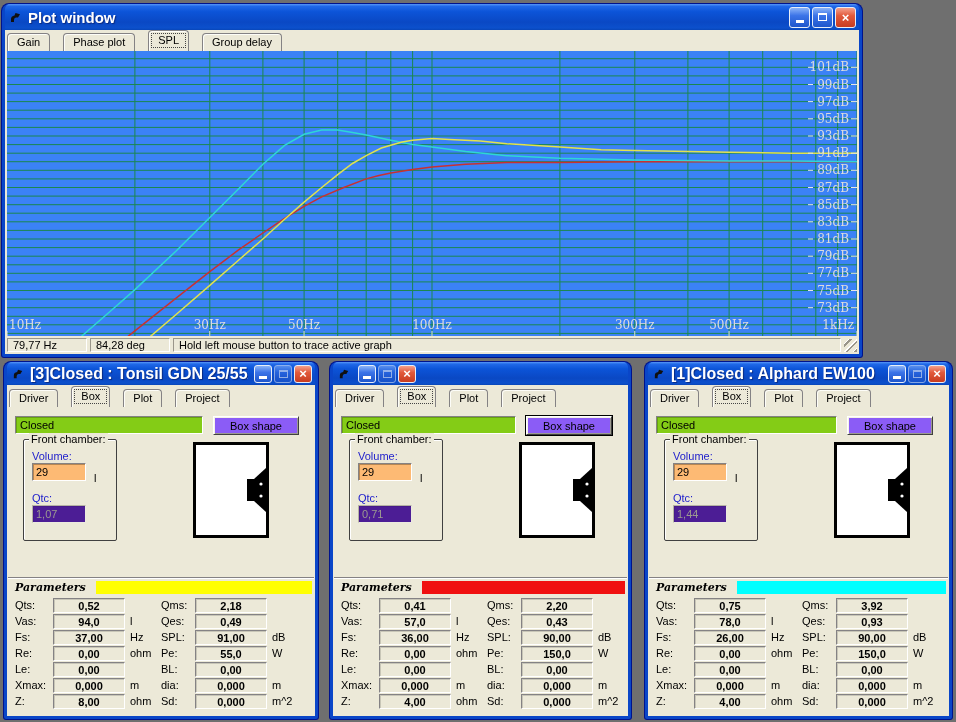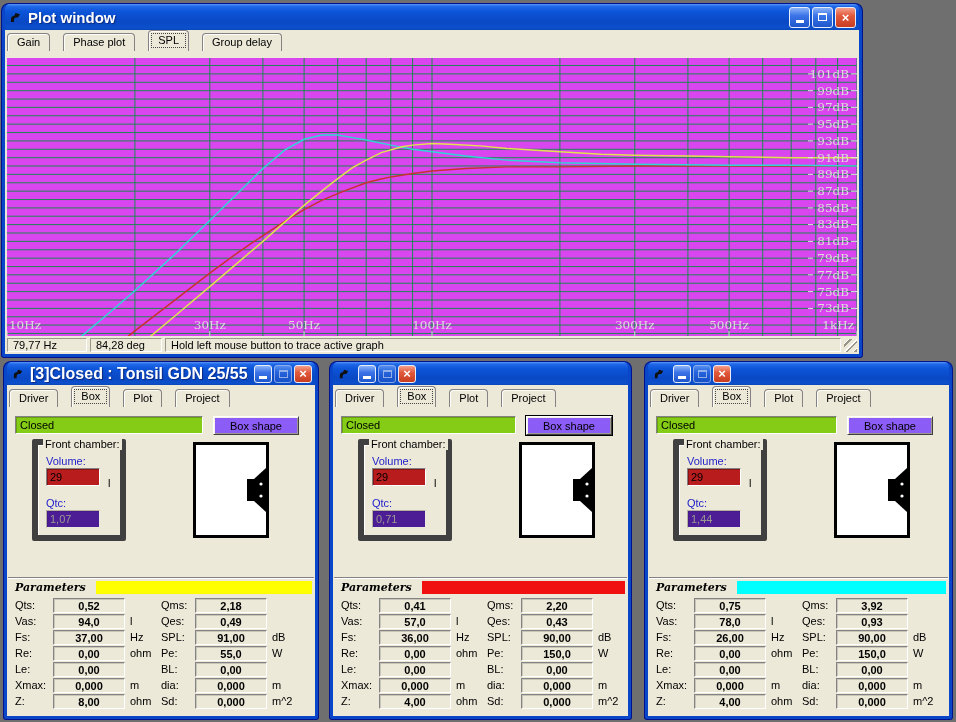--- a/index.html
+++ b/index.html
@@ -34,48 +34,48 @@
   
   .tabstrip{display:flex;align-items:flex-end;height:21px;padding-left:2px;position:relative;z-index:1;gap:12px;}
   .subwin .tabstrip{height:22px;}
   .tab{height:17px;line-height:17px;box-sizing:content-box;padding:0 9px;background:#ECE9D8;
        border:1px solid #848284;border-bottom:none;border-radius:4px 4px 0 0;margin-right:1px;
        box-shadow:inset 1px 1px 0 #FDFDF8;white-space:nowrap;}
   .tab.active{height:20px;line-height:19px;position:relative;z-index:2;
               outline:1px dotted #444;outline-offset:-4px;}
 
   
-  .plot-area{position:absolute;left:2px;right:2px;top:21px;bottom:18px;background:#d946ef;overflow:hidden;margin-top:7px;}
+  .plot-area{position:absolute;left:2px;right:2px;top:21px;bottom:18px;background:#3b82f6;overflow:hidden;}
   .plot-area svg{width:100%;height:100%;display:block;}
   .statusbar{position:absolute;left:0;right:0;bottom:0;height:18px;background:#ECE9D8;
              display:flex;align-items:center;padding:1px 2px;gap:3px;box-sizing:border-box;}
   .spanel{height:14px;line-height:13px;padding:0 5px;box-sizing:border-box;
           border:1px solid;border-color:#9A968A #FFF #FFF #9A968A;white-space:nowrap;overflow:hidden;}
-  .sp1{width:80px;} .sp2{width:72px;} .sp3{flex:1;}
+  .sp1{width:80px;} .sp2{width:80px;} .sp3{flex:1;}
   .grip{width:13px;height:13px;background:
         repeating-linear-gradient(135deg,transparent 0 3px,#FFF 3px 4px,#9A968A 4px 6px);}
 
   
   .client{position:absolute;left:0;right:0;top:22px;bottom:0;}
   .enclosure-field{position:absolute;left:8px;top:9px;right:112px;height:18px;line-height:16px;
         box-sizing:border-box;padding:0 4px;background:#84cc16;
         border:1px solid #848284;border-right-color:#FFF;border-bottom-color:#FFF;
         box-shadow:inset 1px 1px 0 rgba(0,0,0,.22);}
   .xp-btn{position:absolute;top:9px;right:16px;width:86px;height:19px;background:#8b5cf6;
         border:1px solid;border-color:#FFF #404040 #404040 #FFF;
         box-shadow:inset 1px 1px 0 #F4F2E8,inset -1px -1px 0 #9C9A90;
         font-family:inherit;font-size:11px;text-align:center;line-height:16px;}
   .xp-btn.default{outline:1px solid #000;}
-  .groupbox{position:absolute;left:25px;top:32px;width:94px;height:102px;box-sizing:border-box;
-        border:6px solid #404040;border-radius:2px;box-shadow:inset 1px 1px 0 #FFF;}
+  .groupbox{position:absolute;left:16px;top:32px;width:94px;height:102px;box-sizing:border-box;
+        border:1px solid #404040;border-radius:2px;box-shadow:inset 1px 1px 0 #FFF;}
   .gb-legend{position:absolute;top:-7px;left:5px;background:#ECE9D8;padding:0 2px;white-space:nowrap;}
   .blue-label{color:#2222CC;}
   .gb-vol-label{position:absolute;left:8px;top:10px;}
   .gb-qtc-label{position:absolute;left:8px;top:52px;}
-  .edit{position:absolute;left:8px;width:54px;height:18px;box-sizing:border-box;background:#b91c1c;
+  .edit{position:absolute;left:8px;width:54px;height:18px;box-sizing:border-box;background:#fdba74;
         border:1px solid #848284;border-right-color:#FFF;border-bottom-color:#FFF;
         box-shadow:inset 1px 1px 0 rgba(0,0,0,.28);font-family:inherit;font-size:11px;padding:0 3px;}
   .edit.vol{top:23px;}
   .edit.qtc{top:65px;background:#4c1d95;color:#9C9A90;
         border-color:#B5B2A4 #ECEADF #ECEADF #B5B2A4;box-shadow:inset 1px 1px 0 rgba(0,0,0,.08);}
   .vol-unit{position:absolute;left:70px;top:32px;}
   .box-image{position:absolute;left:186px;top:35px;width:76px;height:96px;}
   .box-image svg{display:block;}
 
   .divider{position:absolute;left:1px;right:1px;top:170px;height:0;
@@ -511,20 +511,21 @@
   </div>
 </div>
 
 <div class="xp-window subwin" style="left:645px;top:362px;width:307px;height:357px;">
   <div class="titlebar">
     <span class="app-icon">
       <svg width="13" height="13" viewBox="0 0 14 14">
           <path d="M2 12 L2 9 Q2 6 5.5 5.5 L6.5 3 L11 4.2 L9 7.5 L7 7.6 Q5 8 5 10 L5 12 Z" fill="#101010"></path>
         </svg>
     </span>
+    <span class="title-text">[1]Closed : Alphard EW100</span>
     <span class="tb-buttons">
       <span class="tbtn minb">
           <span class="g-min"></span>
         </span>
       <span class="tbtn maxb disabled">
           <span class="g-max"></span>
         </span>
       <span class="tbtn closeb">×</span>
     </span>
   </div>

